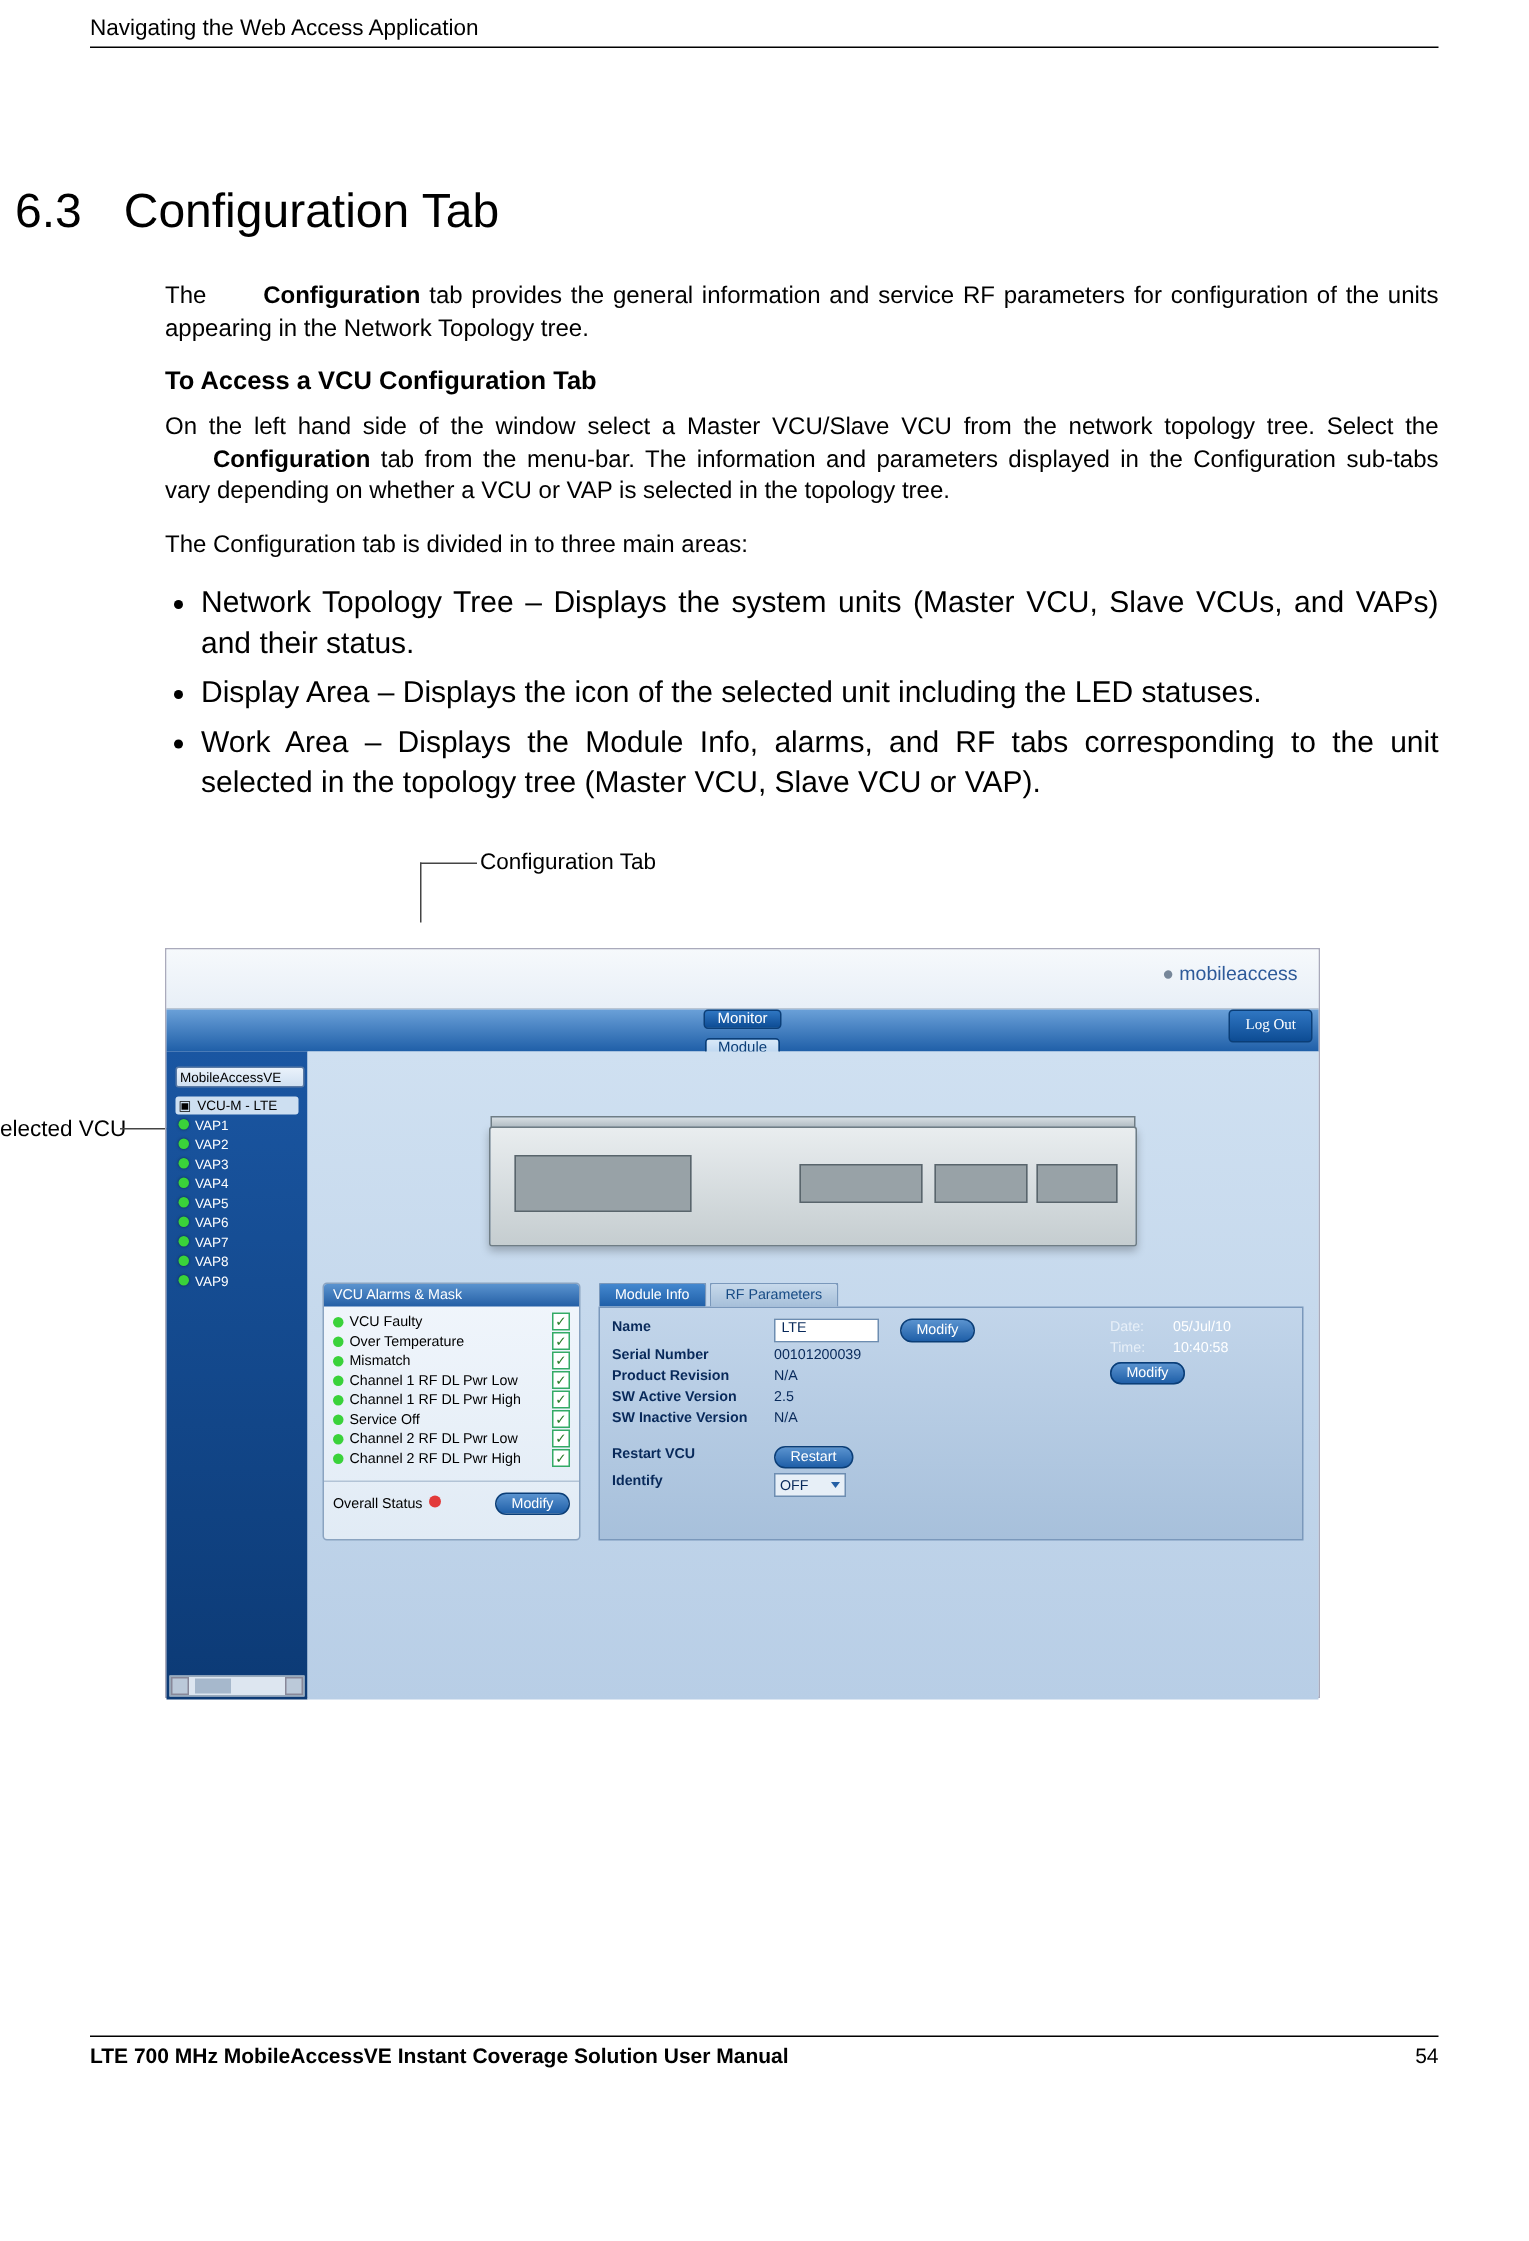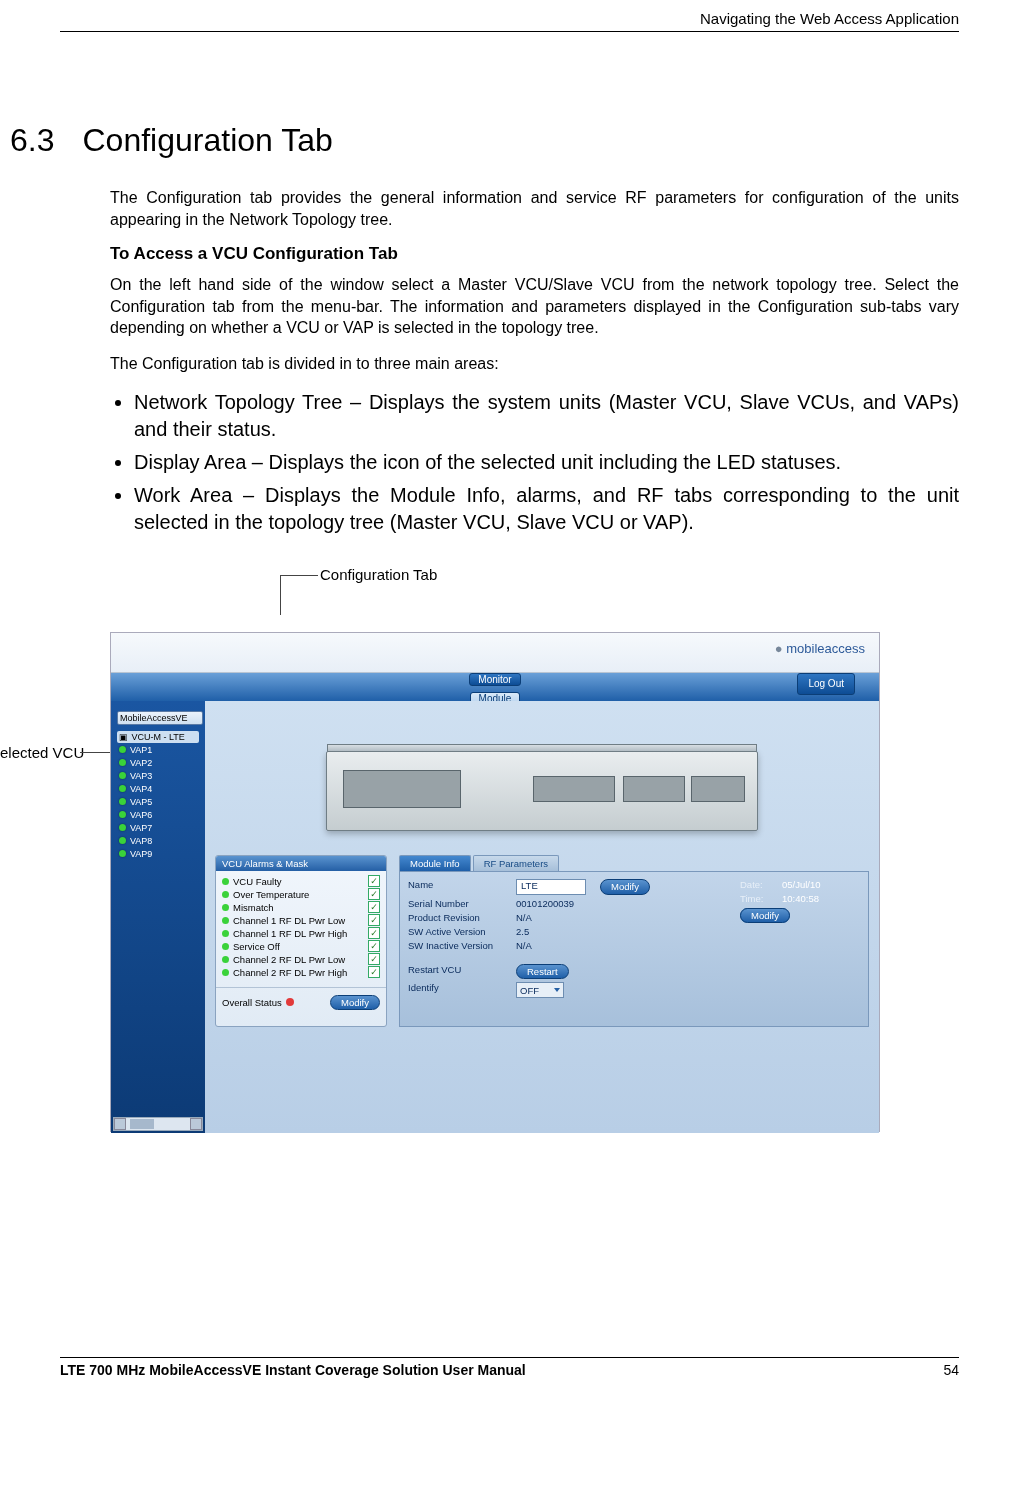--- a/index.html
+++ b/index.html
@@ -9,21 +9,20 @@
     background: #fff;
     width: 1019px;
   }
   .page {
     width: 1019px;
     padding: 10px 60px 20px 60px;
     box-sizing: border-box;
     position: relative;
   }
   .top-header {
-    text-align: right;
     font-size: 15px;
     padding-bottom: 4px;
     border-bottom: 1px solid #000;
     margin-bottom: 90px;
   }
   .section-title {
     display: flex;
     gap: 28px;
     font-size: 32px;
     font-weight: normal;
@@ -47,21 +46,21 @@
   ul.b {
     margin: 0 0 16px 56px;
     padding-left: 18px;
   }
   ul.b li {
     font-size: 20px;
     line-height: 1.35;
     text-align: justify;
     margin-bottom: 6px;
   }
-  .b-text b { font-weight: normal; }
+  .b-text b { font-weight: bold; margin-left: 32px; }
 
   .figure-wrap {
     position: relative;
     margin-left: 50px;
     margin-top: 36px;
     width: 770px;
   }
   .callout-label {
     position: absolute;
     font-size: 15px;
@@ -117,29 +116,30 @@
     gap: 4px;
     font-size: 10px;
     color: #fff;
   }
   .menu-item.active {
     background: linear-gradient(#d9e9f8,#b8d3ee);
     color: #0b3e77;
   }
   .logout-btn {
     position: absolute;
-    right: 24px;
+    right: 4px;
     background: linear-gradient(#2f76c2,#0d4c94);
     border: 1px solid #0b3e77;
     border-radius: 3px;
     height: 20px;
     padding: 0 10px;
     display:flex; align-items:center;
     font-size: 10px;
     color: #fff;
+    font-family: Liberation Serif, serif;
   }
   .shot-body {
     display: flex;
     height: 432px;
   }
   .sidebar {
     width: 94px;
     background: linear-gradient(#1a56a2,#0c3a75);
     padding: 10px 6px;
     box-sizing: border-box;
@@ -270,21 +270,21 @@
   .info-body {
     background: linear-gradient(#c2d5ea,#a7c0db);
     border:1px solid #7a98bb;
     padding:6px 8px;
     display:flex;
     gap:14px;
     min-height:142px;
   }
   .kv { font-size:9.5px; color:#08295a; }
   .kv-row { display:flex; padding:1.5px 0; }
-  .kv-row .k { width:108px; }
+  .kv-row .k { width:108px;font-weight:bold; }
   .name-field {
     background:#fff; border:1px solid #6d8db1; padding:0 4px; width:60px; height:14px; display:inline-block;
   }
   .off-select {
     background:#e7eff7; border:1px solid #6d8db1; padding:0 3px; width:40px; height:14px; display:inline-flex; align-items:center; justify-content:space-between;
   }
   .tri { width:0;height:0;border-left:3px solid transparent;border-right:3px solid transparent;border-top:4px solid #245fa5; }
   .dt-col { font-size:9.5px; color:#fff; }
   .dt-col .lbl { color:#e7eff8; }
 

